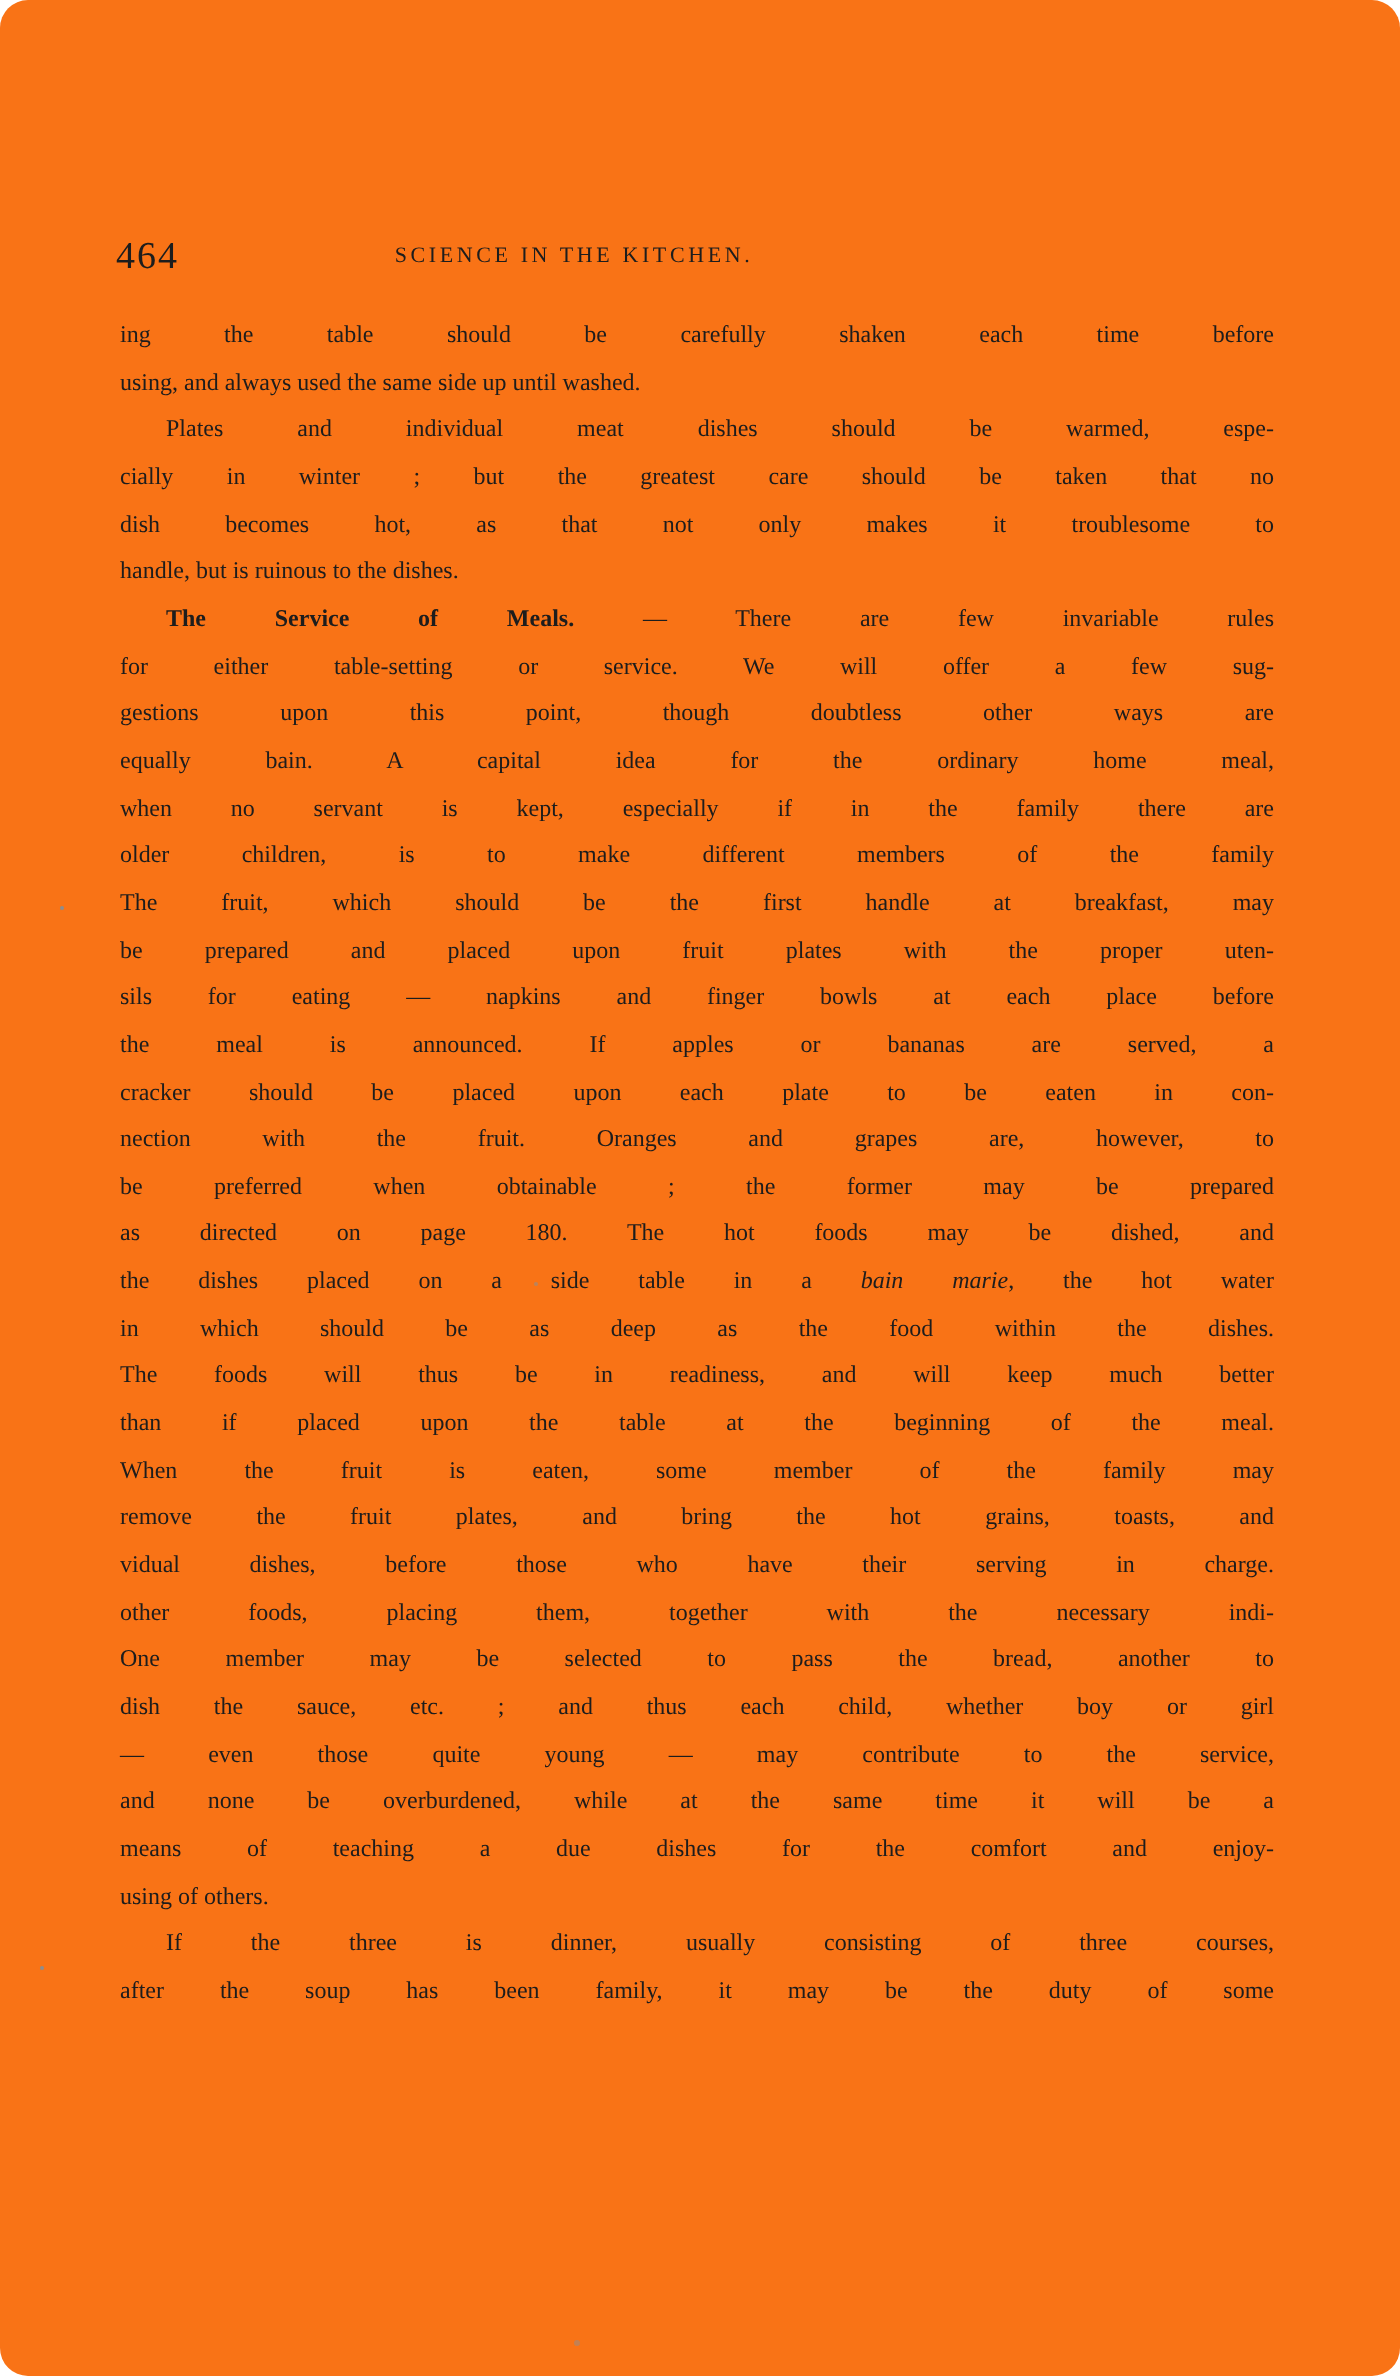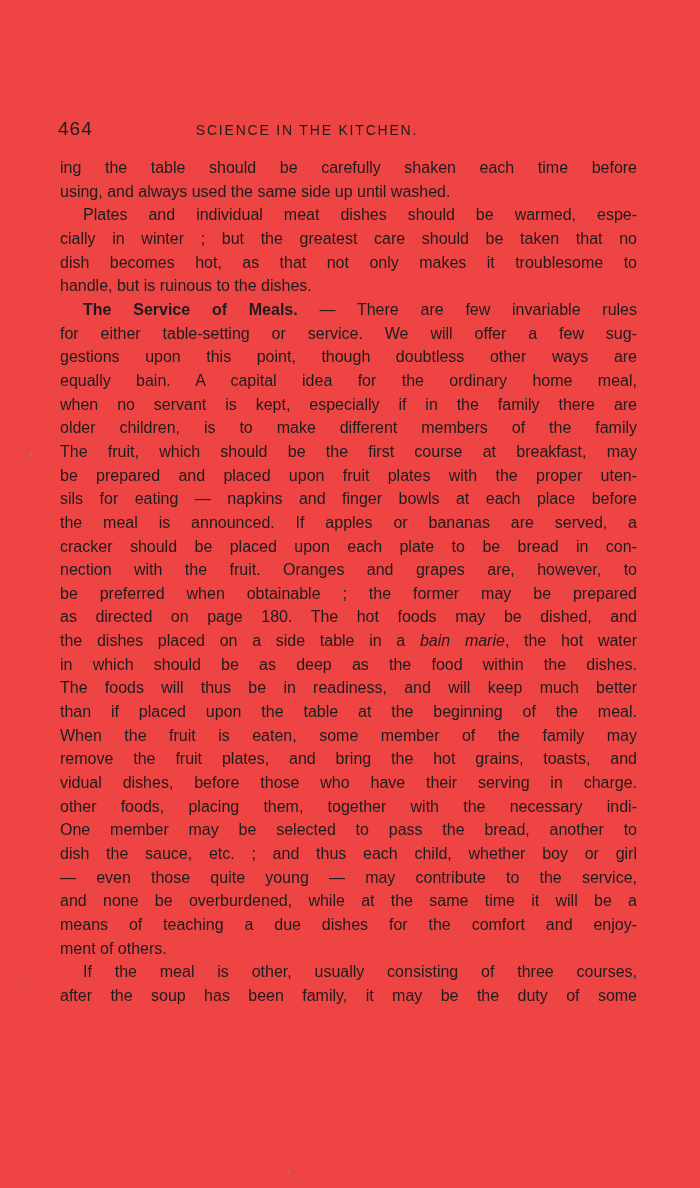--- a/index.html
+++ b/index.html
@@ -4,56 +4,57 @@
 <style>
   html, body {
     margin: 0;
     padding: 0;
     background: #ffffff;
   }
   .page {
     position: relative;
     width: 700px;
     height: 1188px;
-    background: #ef4444;
-    font-family: Liberation Sans, sans-serif;
+    background: #f97316;
+    font-family: Liberation Serif, serif;
     color: #1d1d1d;
     overflow: hidden;
+    border-radius: 14px;
   }
   .header {
     position: absolute;
     top: 116px;
     left: 0;
     width: 700px;
     height: 26px;
   }
   .page-number {
     position: absolute;
     left: 58px;
     top: 2px;
     font-size: 19px;
     letter-spacing: 1px;
   }
   .running-title {
     position: absolute;
-    left: 307px;
+    left: 287px;
     top: 6px;
     transform: translateX(-50%);
-    font-size: 14px;
+    font-size: 11px;
     letter-spacing: 1.8px;
     white-space: nowrap;
   }
   .body-text {
     position: absolute;
     left: 60px;
     top: 156px;
     width: 577px;
   }
   .line {
-    font-size: 16px;
+    font-size: 12px;
     line-height: 23.67px;
     height: 23.67px;
     text-align: left;
     white-space: normal;
   }
   .line.just {
     text-align: justify;
     text-align-last: justify;
   }
   .line.indent {
@@ -83,43 +84,43 @@
       <div class="line just indent"><span class="seg-normal">Plates and individual meat dishes should be warmed, espe-</span></div>
       <div class="line just"><span class="seg-normal">cially in winter ; but the greatest care should be taken that no</span></div>
       <div class="line just"><span class="seg-normal">dish becomes hot, as that not only makes it troublesome to</span></div>
       <div class="line"><span class="seg-normal">handle, but is ruinous to the dishes.</span></div>
       <div class="line just indent"><span class="seg-bold">The Service of Meals.</span><span class="seg-normal"> — There are few invariable rules</span></div>
       <div class="line just"><span class="seg-normal">for either table-setting or service.  We will offer a few sug-</span></div>
       <div class="line just"><span class="seg-normal">gestions upon this point, though doubtless other ways are</span></div>
       <div class="line just"><span class="seg-normal">equally bain.  A capital idea for the ordinary home meal,</span></div>
       <div class="line just"><span class="seg-normal">when no servant is kept, especially if in the family there are</span></div>
       <div class="line just"><span class="seg-normal">older children, is to make different members of the family</span></div>
-      <div class="line just"><span class="seg-normal">The fruit, which should be the first course at breakfast, may</span></div>
+      <div class="line just"><span class="seg-normal">The fruit, which should be the first handle at breakfast, may</span></div>
       <div class="line just"><span class="seg-normal">be prepared and placed upon fruit plates with the proper uten-</span></div>
       <div class="line just"><span class="seg-normal">sils for eating — napkins and finger bowls at each place before</span></div>
       <div class="line just"><span class="seg-normal">the meal is announced.  If apples or bananas are served, a</span></div>
-      <div class="line just"><span class="seg-normal">cracker should be placed upon each plate to be bread in con-</span></div>
+      <div class="line just"><span class="seg-normal">cracker should be placed upon each plate to be eaten in con-</span></div>
       <div class="line just"><span class="seg-normal">nection with the fruit.  Oranges and grapes are, however, to</span></div>
       <div class="line just"><span class="seg-normal">be preferred when obtainable ; the former may be prepared</span></div>
       <div class="line just"><span class="seg-normal">as directed on page 180.  The hot foods may be dished, and</span></div>
       <div class="line just"><span class="seg-normal">the dishes placed on a side table in a </span><span class="seg-italic">bain marie</span><span class="seg-normal">, the hot water</span></div>
       <div class="line just"><span class="seg-normal">in which should be as deep as the food within the dishes.</span></div>
       <div class="line just"><span class="seg-normal">The foods will thus be in readiness, and will keep much better</span></div>
       <div class="line just"><span class="seg-normal">than if placed upon the table at the beginning of the meal.</span></div>
       <div class="line just"><span class="seg-normal">When the fruit is eaten, some member of the family may</span></div>
       <div class="line just"><span class="seg-normal">remove the fruit plates, and bring the hot grains, toasts, and</span></div>
       <div class="line just"><span class="seg-normal">vidual dishes, before those who have their serving in charge.</span></div>
       <div class="line just"><span class="seg-normal">other foods, placing them, together with the necessary indi-</span></div>
       <div class="line just"><span class="seg-normal">One member may be selected to pass the bread, another to</span></div>
       <div class="line just"><span class="seg-normal">dish the sauce, etc. ; and thus each child, whether boy or girl</span></div>
       <div class="line just"><span class="seg-normal">— even those quite young — may contribute to the service,</span></div>
       <div class="line just"><span class="seg-normal">and none be overburdened, while at the same time it will be a</span></div>
       <div class="line just"><span class="seg-normal">means of teaching a due dishes for the comfort and enjoy-</span></div>
-      <div class="line"><span class="seg-normal">ment of others.</span></div>
-      <div class="line just indent"><span class="seg-normal">If the meal is other, usually consisting of three courses,</span></div>
+      <div class="line"><span class="seg-normal">using of others.</span></div>
+      <div class="line just indent"><span class="seg-normal">If the three is dinner, usually consisting of three courses,</span></div>
       <div class="line just"><span class="seg-normal">after the soup has been family, it may be the duty of some</span></div>
     </div>
 
   <div class="speck" style="left:30px; top:453px; width:2px; height:2px;"></div>
   <div class="speck" style="left:267px; top:641px; width:2px; height:2px; opacity:0.6;"></div>
   <div class="speck" style="left:20px; top:983px; width:2px; height:2px;"></div>
   <div class="speck" style="left:287px; top:1170px; width:3px; height:3px; opacity:0.5;"></div>
 
 </div>
 

